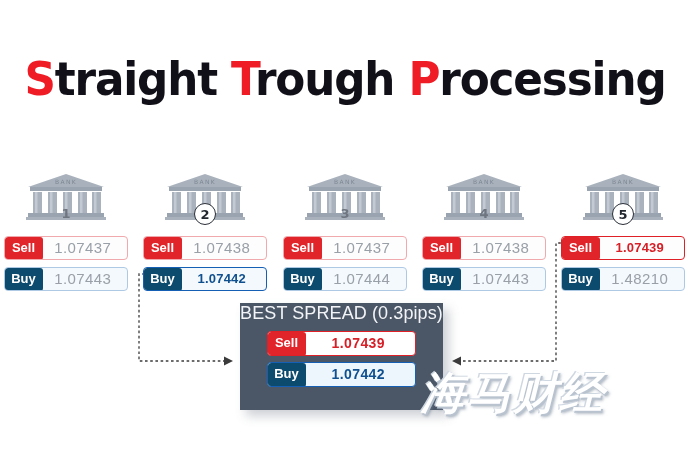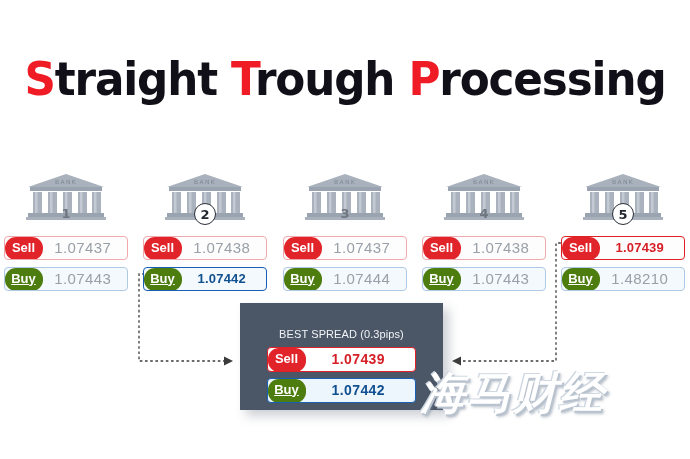--- a/index.html
+++ b/index.html
@@ -82,25 +82,25 @@
   .prow.buy.hot  { border-color: #1560b4; }
 
   .ptag {
     width: 38px;
     flex: 0 0 38px;
     color: #ffffff;
     font-weight: bold;
     font-size: 13px;
     line-height: 21px;
     text-align: center;
-    border-radius: 11px;
+    border-radius: 3px;
     margin: -0.5px 0 -0.5px -0.5px;
   }
   .ptag.sell { background: #e1232a; }
-  .ptag.buy  { background: #4d7c0f; text-decoration: underline; }
+  .ptag.buy  { background: #0c4a6e; }
 
   .pval {
     flex: 1 1 auto;
     text-align: center;
     font-size: 15px;
     line-height: 21px;
     color: #9aa0a8;
     letter-spacing: 0.4px;
     font-family: "Liberation Sans", sans-serif;
     padding-right: 4px;
@@ -113,22 +113,22 @@
   .best-panel {
     position: absolute;
     left: 240px; top: 303px;
     width: 203px; height: 107px;
     background: #4b5666;
     box-shadow: 6px 6px 10px rgba(90,100,115,0.30);
   }
   .best-title {
     text-align: center;
     color: #f2f4f7;
-    font-size: 11px;
-    padding-top: 25px;
+    font-size: 18px;
+    padding-top: 0;
     letter-spacing: 0.1px;
   }
   .best-rows { padding: 7px 27px 0 27px; }
   .best-rows .prow { height: 25px; margin-bottom: 6px; }
   .best-rows .prow.sell { background: #ffffff; border: 1.6px solid #e02027; }
   .best-rows .prow.buy  { background: #eef6fd; border: 1.6px solid #1560b4; }
   .best-rows .pval { font-weight: bold; font-size: 14px; line-height: 22px; }
   .best-rows .prow.sell .pval { color: #d61f26; }
   .best-rows .prow.buy  .pval { color: #10508f; }
   .best-rows .ptag { line-height: 22px; }

